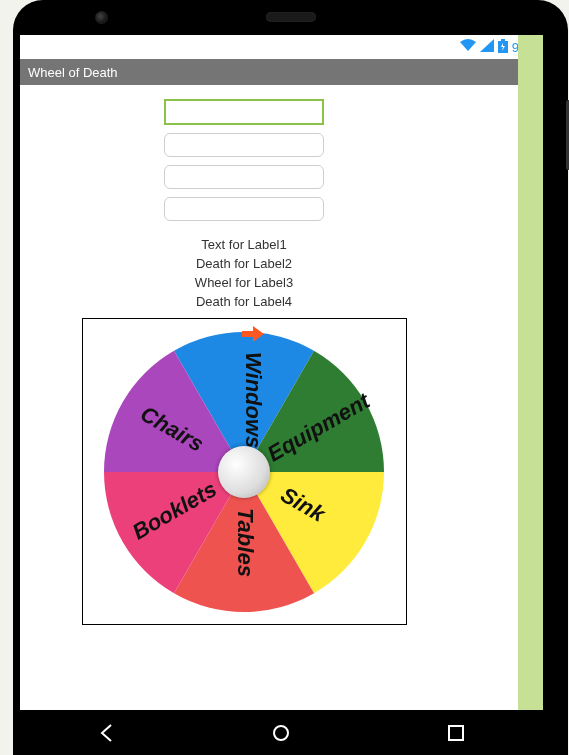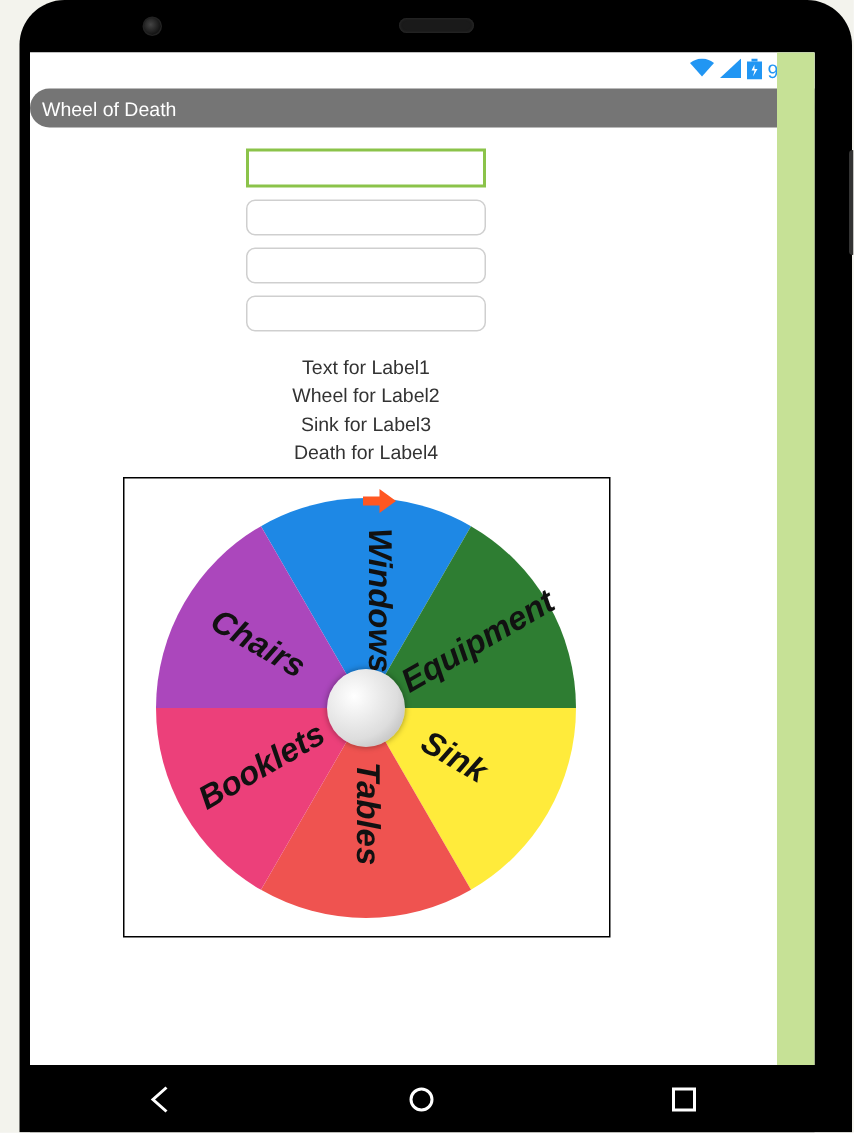--- a/index.html
+++ b/index.html
@@ -5,21 +5,21 @@
   html,body{margin:0;padding:0;background:#f3f3ed;font-family:Arial,Helvetica,sans-serif;}
   .page{width:569px;height:755px;background:#f3f3ed;position:relative;overflow:hidden;}
   .device{position:absolute;left:13px;top:0;width:555px;height:755px;background:#000;border-radius:30px 30px 0 0;}
   .speaker{position:absolute;left:50%;top:12px;width:50px;height:10px;margin-left:-25px;background:#1a1a1a;border-radius:6px;box-shadow:0 0 2px #333 inset;}
   .camera{position:absolute;left:82px;top:11px;width:11px;height:11px;background:radial-gradient(circle at 40% 40%,#444,#000);border-radius:50%;border:1px solid #222;}
   .screen{position:absolute;left:7px;top:35px;width:523px;height:675px;background:#fff;}
   .right-edge{position:absolute;right:0;top:0;bottom:0;width:25px;background:#c6e196;}
   .statusbar{height:24px;background:#fff;display:flex;justify-content:flex-end;align-items:center;padding:0 6px;gap:4px;color:#2196f3;font-size:13px;font-weight:500;}
   .statusbar .clock{color:#2196f3;}
   .wifi,.signal,.batt{display:inline-block;}
-  .titlebar{height:26px;background:#757575;color:#fff;display:flex;align-items:center;padding:0 8px;font-size:13px;border-radius:13px;}
+  .titlebar{height:26px;background:#757575;color:#fff;display:flex;align-items:center;padding:0 8px;font-size:13px;}
   .content{padding:10px 0 0 0;display:flex;flex-direction:column;align-items:center;width:448px;}
   .field{width:160px;height:24px;border:1px solid #cfcfcf;border-radius:6px;margin:4px 0;background:#fff;box-sizing:border-box;}
   .field.selected{border:2px solid #8bc34a;height:26px;border-radius:0;}
   .labels{margin-top:8px;text-align:center;}
   .labels div{font-size:13px;color:#333;margin:4px 0;}
   .wheel-frame{width:323px;height:305px;border:1px solid #000;margin:5px 0;position:relative;overflow:hidden;}
   .pointer{position:absolute;left:50%;top:7px;margin-left:-2px;z-index:3;}
   .hub{position:absolute;left:50%;top:50%;width:52px;height:52px;margin:-26px 0 0 -26px;border-radius:50%;
     background:radial-gradient(circle at 35% 35%,#fff,#ddd 60%,#aaa);box-shadow:0 0 4px rgba(0,0,0,.4);z-index:2;}
   .wheel-svg{position:absolute;left:50%;top:50%;margin:-142px 0 0 -142px;}
@@ -66,22 +66,22 @@
       </div>
 
       <div class="content">
         <div class="field selected"></div>
         <div class="field"></div>
         <div class="field"></div>
         <div class="field"></div>
 
         <div class="labels">
           <div>Text for Label1</div>
-          <div>Wheel for Label2</div>
-          <div>Sink for Label3</div>
+          <div>Death for Label2</div>
+          <div>Wheel for Label3</div>
           <div>Death for Label4</div>
         </div>
 
         <div class="wheel-frame">
           <svg class="wheel-svg" width="284" height="284" viewBox="-142 -142 284 284">
             <g>
               <path d="M0 0 L-70 -121.24 A140 140 0 0 1 70 -121.24 Z" fill="#1e88e5"></path>
               <path d="M0 0 L70 -121.24 A140 140 0 0 1 140 0 Z" fill="#2e7d32"></path>
               <path d="M0 0 L140 0 A140 140 0 0 1 70 121.24 Z" fill="#ffeb3b"></path>
               <path d="M0 0 L70 121.24 A140 140 0 0 1 -70 121.24 Z" fill="#ef5350"></path>

